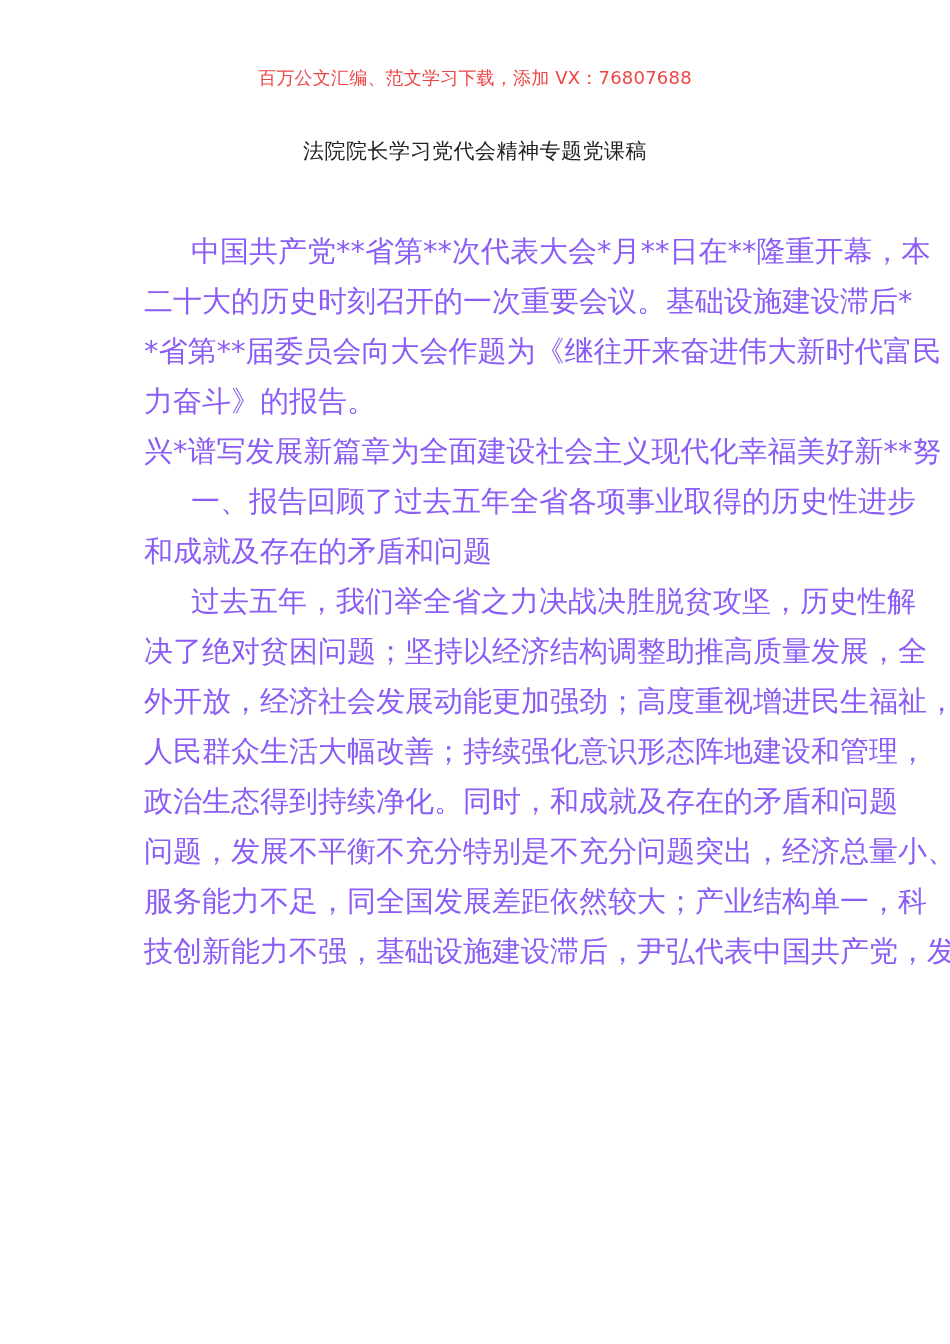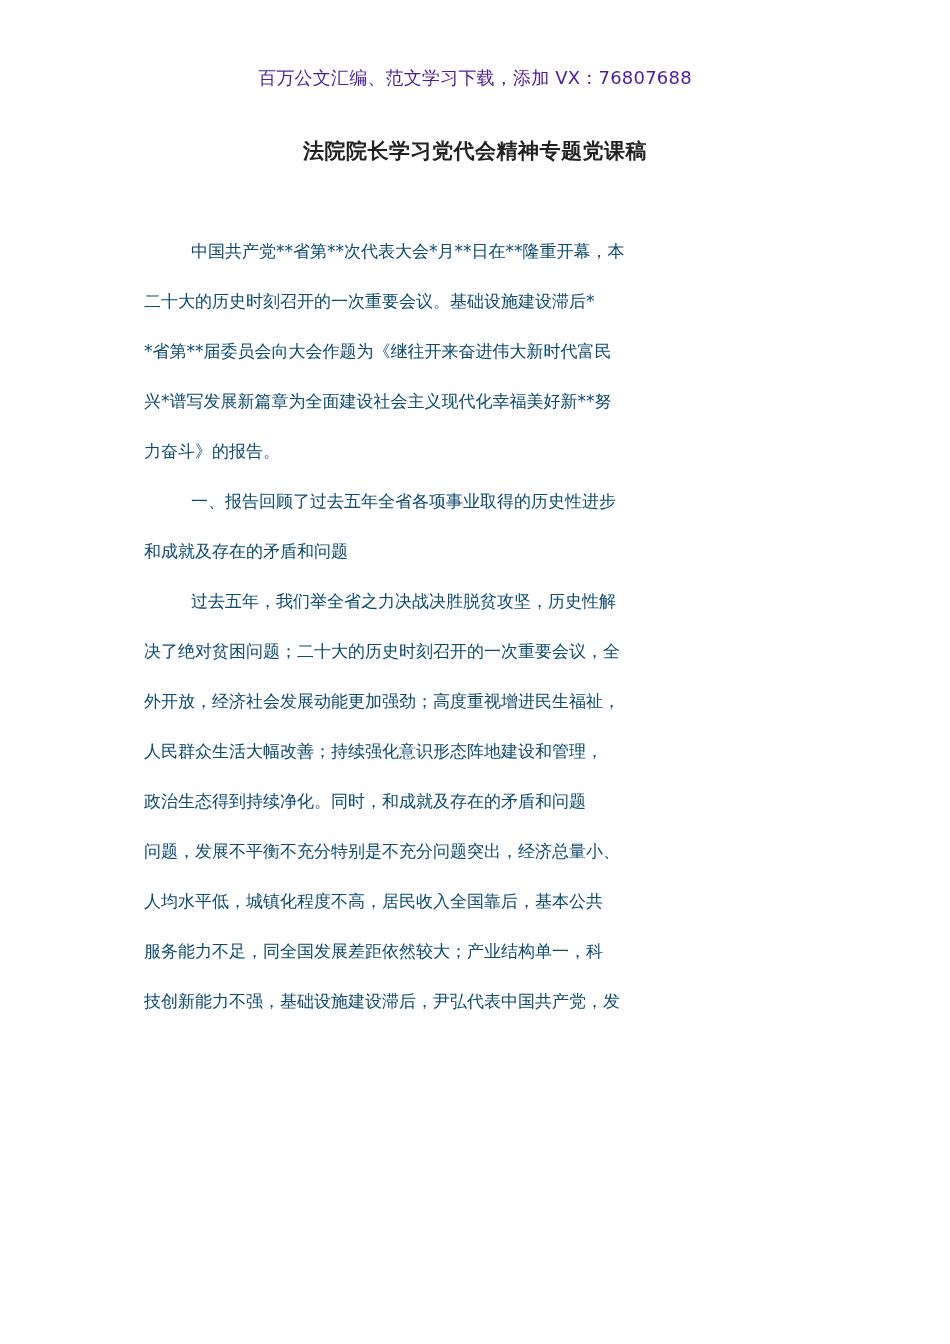--- a/index.html
+++ b/index.html
@@ -1,42 +1,41 @@
 <!DOCTYPE html>
 <html><head>
 <meta charset="utf-8">
 <style>
   html, body { margin: 0; padding: 0; background: #ffffff; }
   body { width: 950px; height: 1344px; position: relative; overflow: hidden;
          font-family: "DejaVu Sans", "Liberation Sans", sans-serif; }
   .header { position: absolute; top: 66px; left: 0; width: 950px; text-align: center;
-            font-size: 18px; color: #4c1d95; letter-spacing: 0.2px; }
+            font-size: 18px; color: #ef4444; letter-spacing: 0.2px; }
   .title { position: absolute; top: 137px; left: 0; width: 950px; text-align: center;
-           font-size: 21px; font-weight: bold; color: #222222; letter-spacing: 0.5px; }
-  .body { position: absolute; top: 228px; left: 144px; width: 680px; color: #0c4a6e;
-          font-size: 17px; }
+           font-size: 21px; font-weight: normal; color: #222222; letter-spacing: 0.5px; }
+  .body { position: absolute; top: 228px; left: 144px; width: 680px; color: #8b5cf6;
+          font-size: 29px; }
   .line { height: 50px; line-height: 46px; white-space: nowrap; overflow: visible; }
   .line.indent { padding-left: 47px; }
 </style>
 </head>
 <body>
 
 <div class="header">百万公文汇编、范文学习下载，添加 VX：76807688</div>
 <div class="title">法院院长学习党代会精神专题党课稿</div>
 
 <div class="body">
   <div class="line indent">中国共产党**省第**次代表大会*月**日在**隆重开幕，本</div>
   <div class="line">二十大的历史时刻召开的一次重要会议。基础设施建设滞后*</div>
   <div class="line">*省第**届委员会向大会作题为《继往开来奋进伟大新时代富民</div>
+  <div class="line">力奋斗》的报告。</div>
   <div class="line">兴*谱写发展新篇章为全面建设社会主义现代化幸福美好新**努</div>
-  <div class="line">力奋斗》的报告。</div>
   <div class="line indent">一、报告回顾了过去五年全省各项事业取得的历史性进步</div>
   <div class="line">和成就及存在的矛盾和问题</div>
   <div class="line indent">过去五年，我们举全省之力决战决胜脱贫攻坚，历史性解</div>
-  <div class="line">决了绝对贫困问题；二十大的历史时刻召开的一次重要会议，全</div>
+  <div class="line">决了绝对贫困问题；坚持以经济结构调整助推高质量发展，全</div>
   <div class="line">外开放，经济社会发展动能更加强劲；高度重视增进民生福祉，</div>
   <div class="line">人民群众生活大幅改善；持续强化意识形态阵地建设和管理，</div>
   <div class="line">政治生态得到持续净化。同时，和成就及存在的矛盾和问题</div>
   <div class="line">问题，发展不平衡不充分特别是不充分问题突出，经济总量小、</div>
-  <div class="line">人均水平低，城镇化程度不高，居民收入全国靠后，基本公共</div>
   <div class="line">服务能力不足，同全国发展差距依然较大；产业结构单一，科</div>
   <div class="line">技创新能力不强，基础设施建设滞后，尹弘代表中国共产党，发</div>
 </div>
 
 </body></html>

